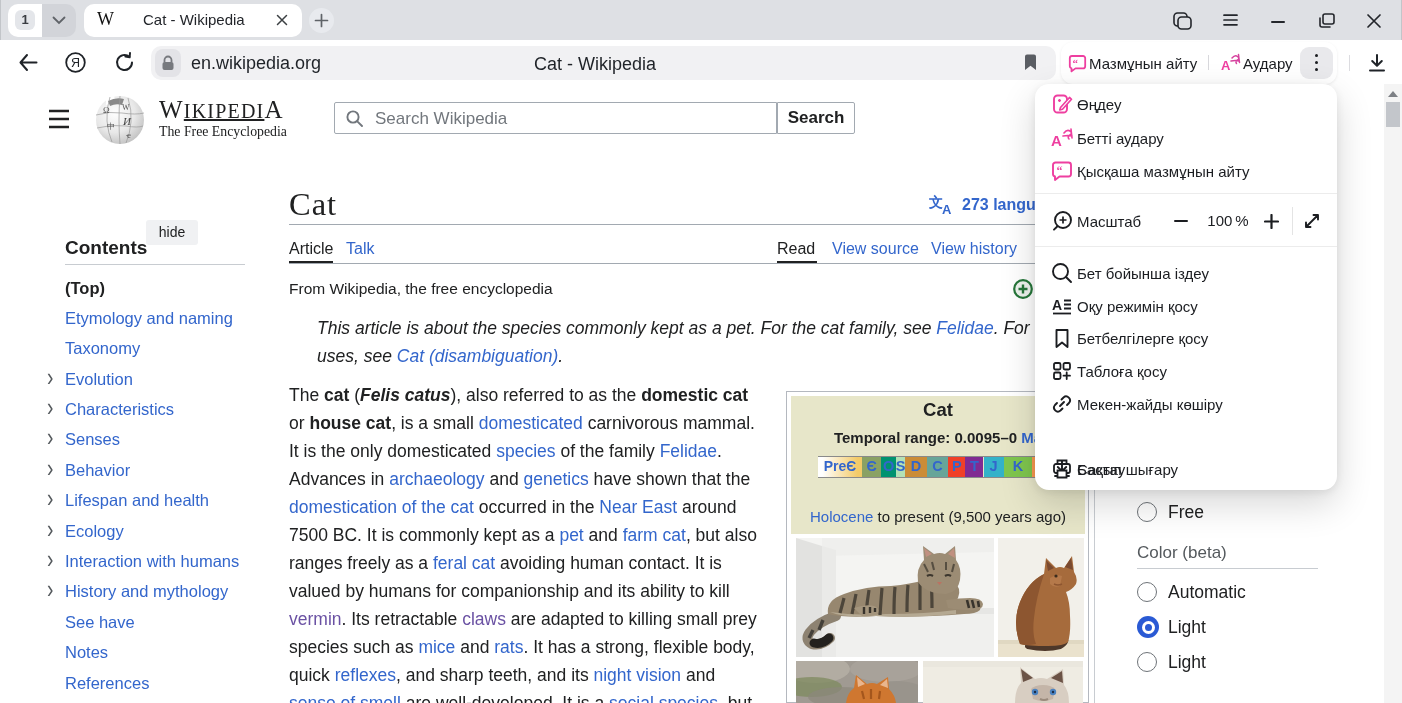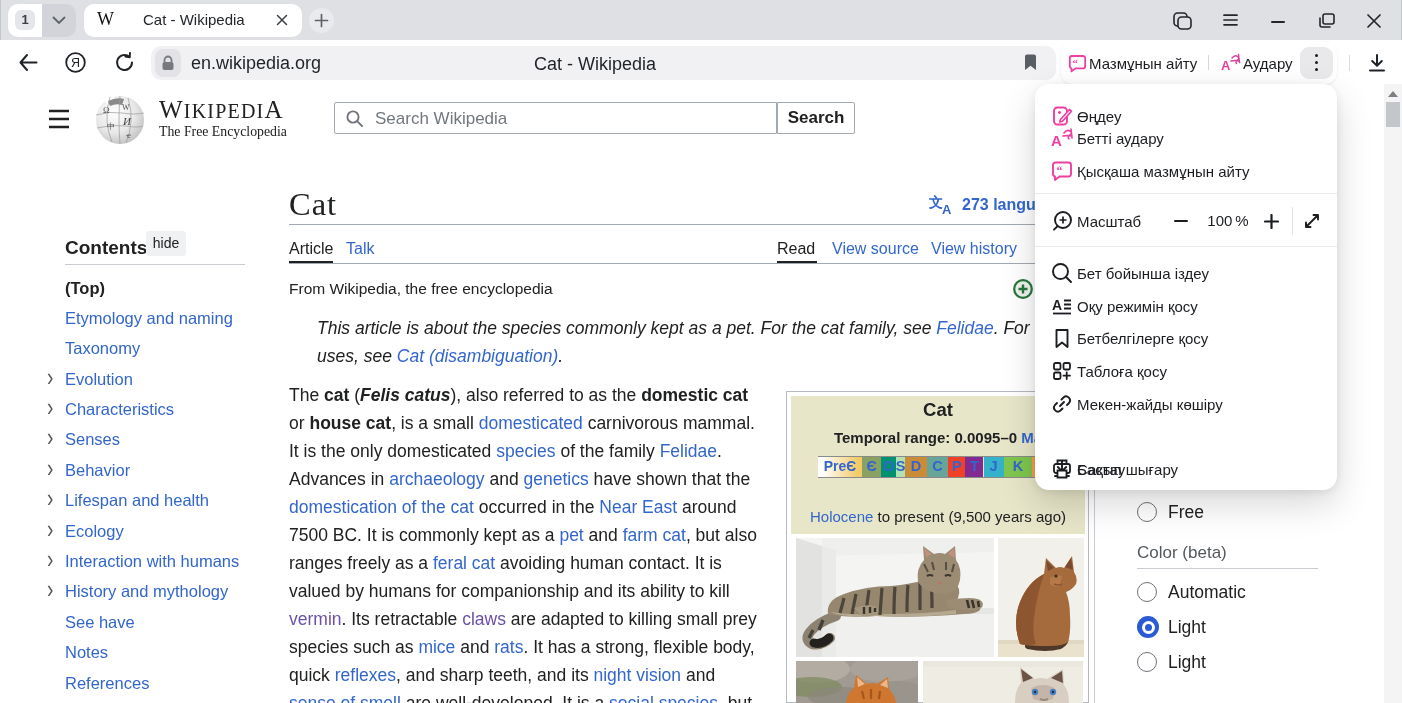--- a/index.html
+++ b/index.html
@@ -138,21 +138,21 @@
       <path d="M18 2 Q14 14 15 26 Q16 38 20 47"></path>
       <path d="M36 3 Q40 15 39 27 Q38 39 34 48"></path>
       <path d="M28 1 Q27 13 27 25 Q27 37 28 49"></path>
     </g>
     <text x="11" y="18" font-size="9" fill="#555" font-family="Liberation Serif">Ω</text>
     <text x="30" y="15" font-size="8" fill="#555" font-family="Liberation Serif">W</text>
     <text x="31" y="30" font-size="11" fill="#444" font-family="Liberation Serif" font-style="italic">И</text>
     <text x="15" y="34" font-size="8" fill="#555" font-family="Liberation Serif">中</text>
     <text x="34" y="43" font-size="9" fill="#555" font-family="Liberation Serif">ҽ</text>
   </svg>
-  <div class="abs ser" style="left:159px;top:96px;font-size:25px;letter-spacing:1.2px;color:#202122;">W<span style="font-size:20px;">IKIPEDI</span>A</div>
+  <div class="abs ser" style="left:159px;top:96px;font-size:25px;letter-spacing:1.2px;color:#202122;">W<span style="font-size:20px;text-decoration:underline;">IKIPEDI</span>A</div>
   <div class="abs ser" style="left:159px;top:124px;font-size:13.8px;color:#202122;">The Free Encyclopedia</div>
 
   <div class="abs" style="left:334px;top:102px;width:443px;height:32px;background:#fff;border:1px solid #a2a9b1;border-radius:2px 0 0 2px;"></div>
   <svg class="abs" style="left:346px;top:110px;" width="17" height="17" viewBox="0 0 17 17">
       <circle cx="7" cy="7" r="5.6" fill="none" stroke="#72777d" stroke-width="1.9"></circle>
       <path d="M11.3 11.3 L16 16" stroke="#72777d" stroke-width="1.9" stroke-linecap="round"></path>
     </svg>
   <div class="abs" style="left:375px;top:109px;font-size:17px;color:#72777d;">Search Wikipedia</div>
   <div class="abs" style="left:777px;top:102px;width:78px;height:32px;background:#fff;border:1px solid #a2a9b1;border-radius:0 2px 2px 0;font-size:17px;font-weight:bold;color:#202122;text-align:center;line-height:30px;">Search</div>
 
@@ -193,21 +193,21 @@
     <div class="pl">7500 BC. It is commonly kept as a <a class="bl">pet</a> and <a class="bl">farm cat</a>, but also</div>
     <div class="pl">ranges freely as a <a class="bl">feral cat</a> avoiding human contact. It is</div>
     <div class="pl">valued by humans for companionship and its ability to kill</div>
     <div class="pl"><a class="pu">vermin</a>. Its retractable <a class="pu">claws</a> are adapted to killing small prey</div>
     <div class="pl">species such as <a class="bl">mice</a> and <a class="bl">rats</a>. It has a strong, flexible body,</div>
     <div class="pl">quick <a class="bl">reflexes</a>, and sharp teeth, and its <a class="bl">night vision</a> and</div>
     <div class="pl"><a class="bl" style="border-bottom:1px solid #36c;">sense of smell</a> are well-developed. It is a <a class="bl">social species</a>, but</div>
   </div>
 
   <div class="abs" style="left:65px;top:237px;font-size:19px;font-weight:bold;color:#202122;">Contents</div>
-  <div class="abs" style="left:146px;top:231px;width:40px;height:25px;background:#f0f1f3;border-radius:3px;font-size:14px;color:#202122;text-align:center;line-height:25px;">hide</div>
+  <div class="abs" style="left:146px;top:220px;width:52px;height:25px;background:#f0f1f3;border-radius:3px;font-size:14px;color:#202122;text-align:center;line-height:25px;">hide</div>
   <div class="abs" style="left:65px;top:264px;width:180px;height:1px;background:#c8ccd1;"></div>
   <div id="toc" style="position:absolute;left:0;top:272.5px;width:260px;font-size:16.5px;">
     <div class="ti" style="color:#202122;font-weight:bold;">(Top)</div>
     <div class="ti bl">Etymology and naming</div>
     <div class="ti bl">Taxonomy</div>
     <div class="ti bl ch">Evolution</div>
     <div class="ti bl ch">Characteristics</div>
     <div class="ti bl ch">Senses</div>
     <div class="ti bl ch">Behavior</div>
     <div class="ti bl ch">Lifespan and health</div>
@@ -368,21 +368,21 @@
   <div class="abs" style="left:1168px;top:652px;font-size:17.5px;color:#202122;">Light</div>
 
   <div class="abs" style="left:1384px;top:84px;width:18px;height:619px;background:#f4f4f4;"></div>
   <svg class="abs" style="left:1387px;top:90px;" width="12" height="8" viewBox="0 0 12 8">
       <path d="M6 1 L11 7 H1 Z" fill="#7d8085"></path>
     </svg>
   <div class="abs" style="left:1386px;top:102px;width:14px;height:25px;background:#c3c6cb;"></div>
 
   <div class="abs" style="left:1035px;top:84px;width:302px;height:406px;background:#fff;border-radius:14px;box-shadow:0 14px 36px rgba(0,0,0,0.16), 0 2px 8px rgba(0,0,0,0.08);z-index:50;"></div>
   <div class="abs" style="left:1035px;top:84px;width:302px;height:406px;z-index:51;">
-    <div class="mi" style="position:absolute;left:0;top:16px;width:100%;">
+    <div class="mi" style="position:absolute;left:0;top:4px;width:100%;">
       <svg class="mic" width="22" height="22" viewBox="0 0 22 22">
           <rect x="3" y="2.5" width="13" height="17" rx="3.5" fill="none" stroke="#ee3fa0" stroke-width="1.9"></rect>
           <path d="M9.5 14.5 L18.5 4.5 L20.5 6.3 L11.5 16.3 L8.8 17 Z" fill="#fff" stroke="#ee3fa0" stroke-width="1.7" stroke-linejoin="round"></path>
           <path d="M7 7.5 h3 M8.5 6 v3" stroke="#ee3fa0" stroke-width="1.4"></path>
         </svg>
       <div class="mit">Өңдеу</div>
     </div>
     <div class="mi" style="position:absolute;left:0;top:38.1px;width:100%;">
       <svg class="mic" width="24" height="22" viewBox="0 0 24 22">
           <text x="0" y="19" font-size="15" font-weight="bold" fill="#ee3fa0" font-family="Liberation Sans">A</text>

